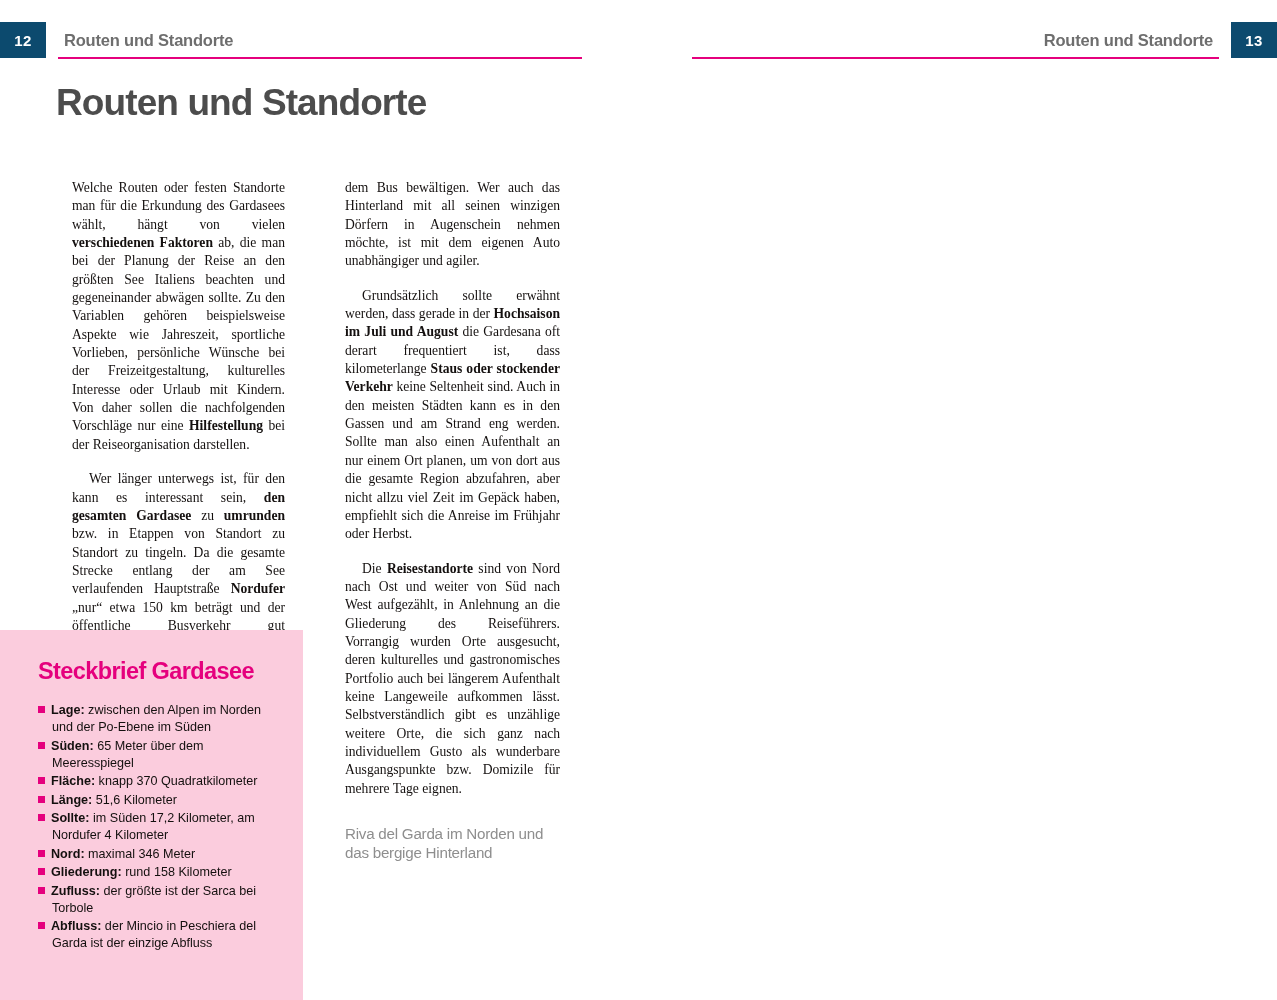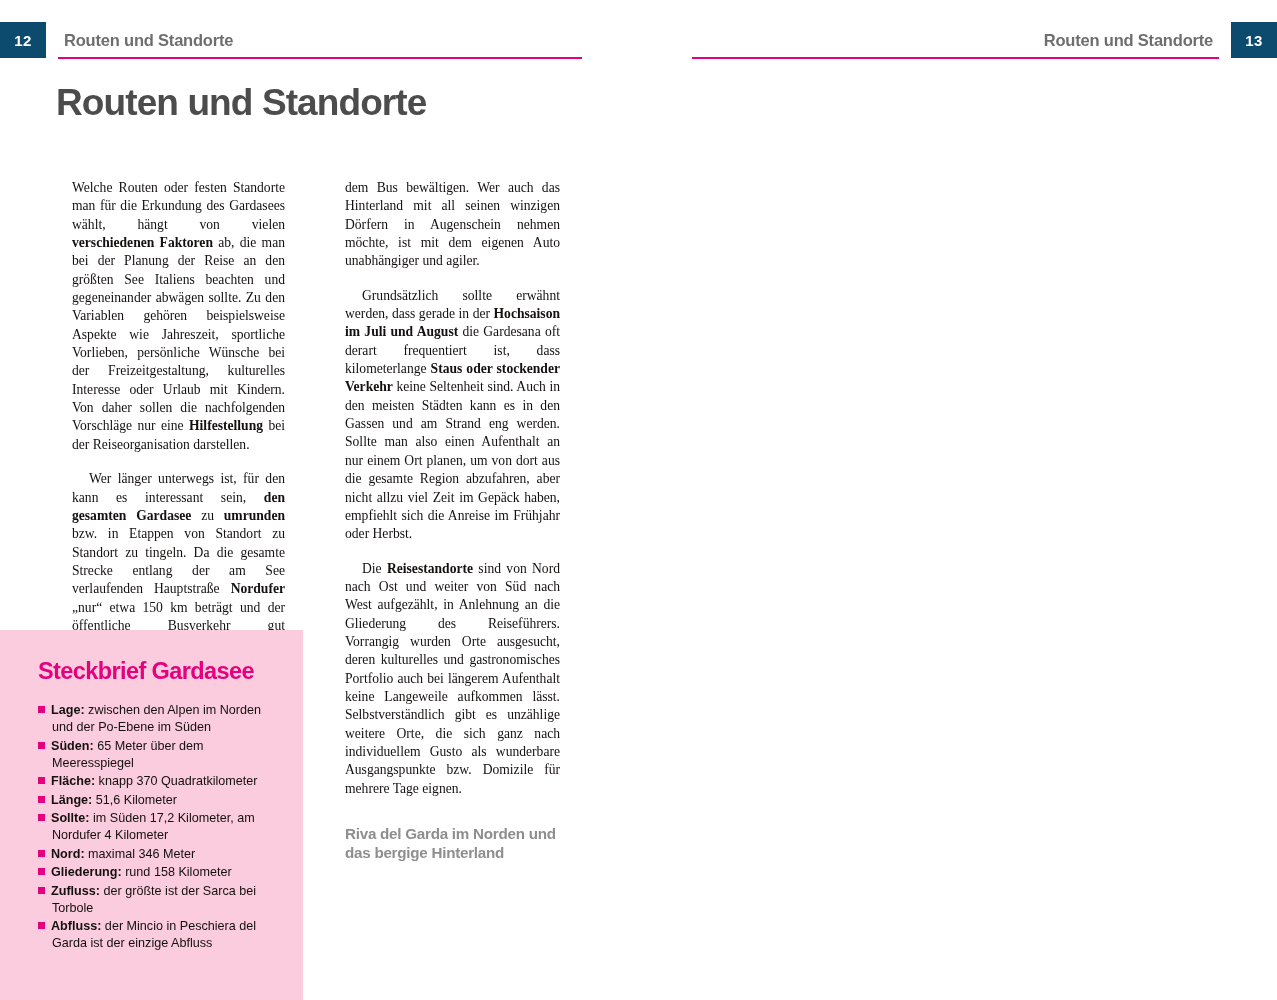--- a/index.html
+++ b/index.html
@@ -70,21 +70,21 @@
   .col p { margin:16px; }
   .col p + p { text-indent:1.25em; }
   .col b { font-weight:bold; }
 
   .col-l1 { left:56px;  top:163px; width:245px; }
   .col-l2 { left:329px; top:163px; width:247px; }
 
   
   .subhead {
     font-family:"Liberation Sans", sans-serif;
-    font-weight:bold; font-size:15.2px;
+    font-weight:normal; font-size:15.2px;
     line-height:19px;
     color:#8e8e8e;
     letter-spacing:-0.25px;
     text-align:left;
     text-indent:0 !important;
   }
 
   
   .factbox {
     position:absolute; left:0; top:630px;

